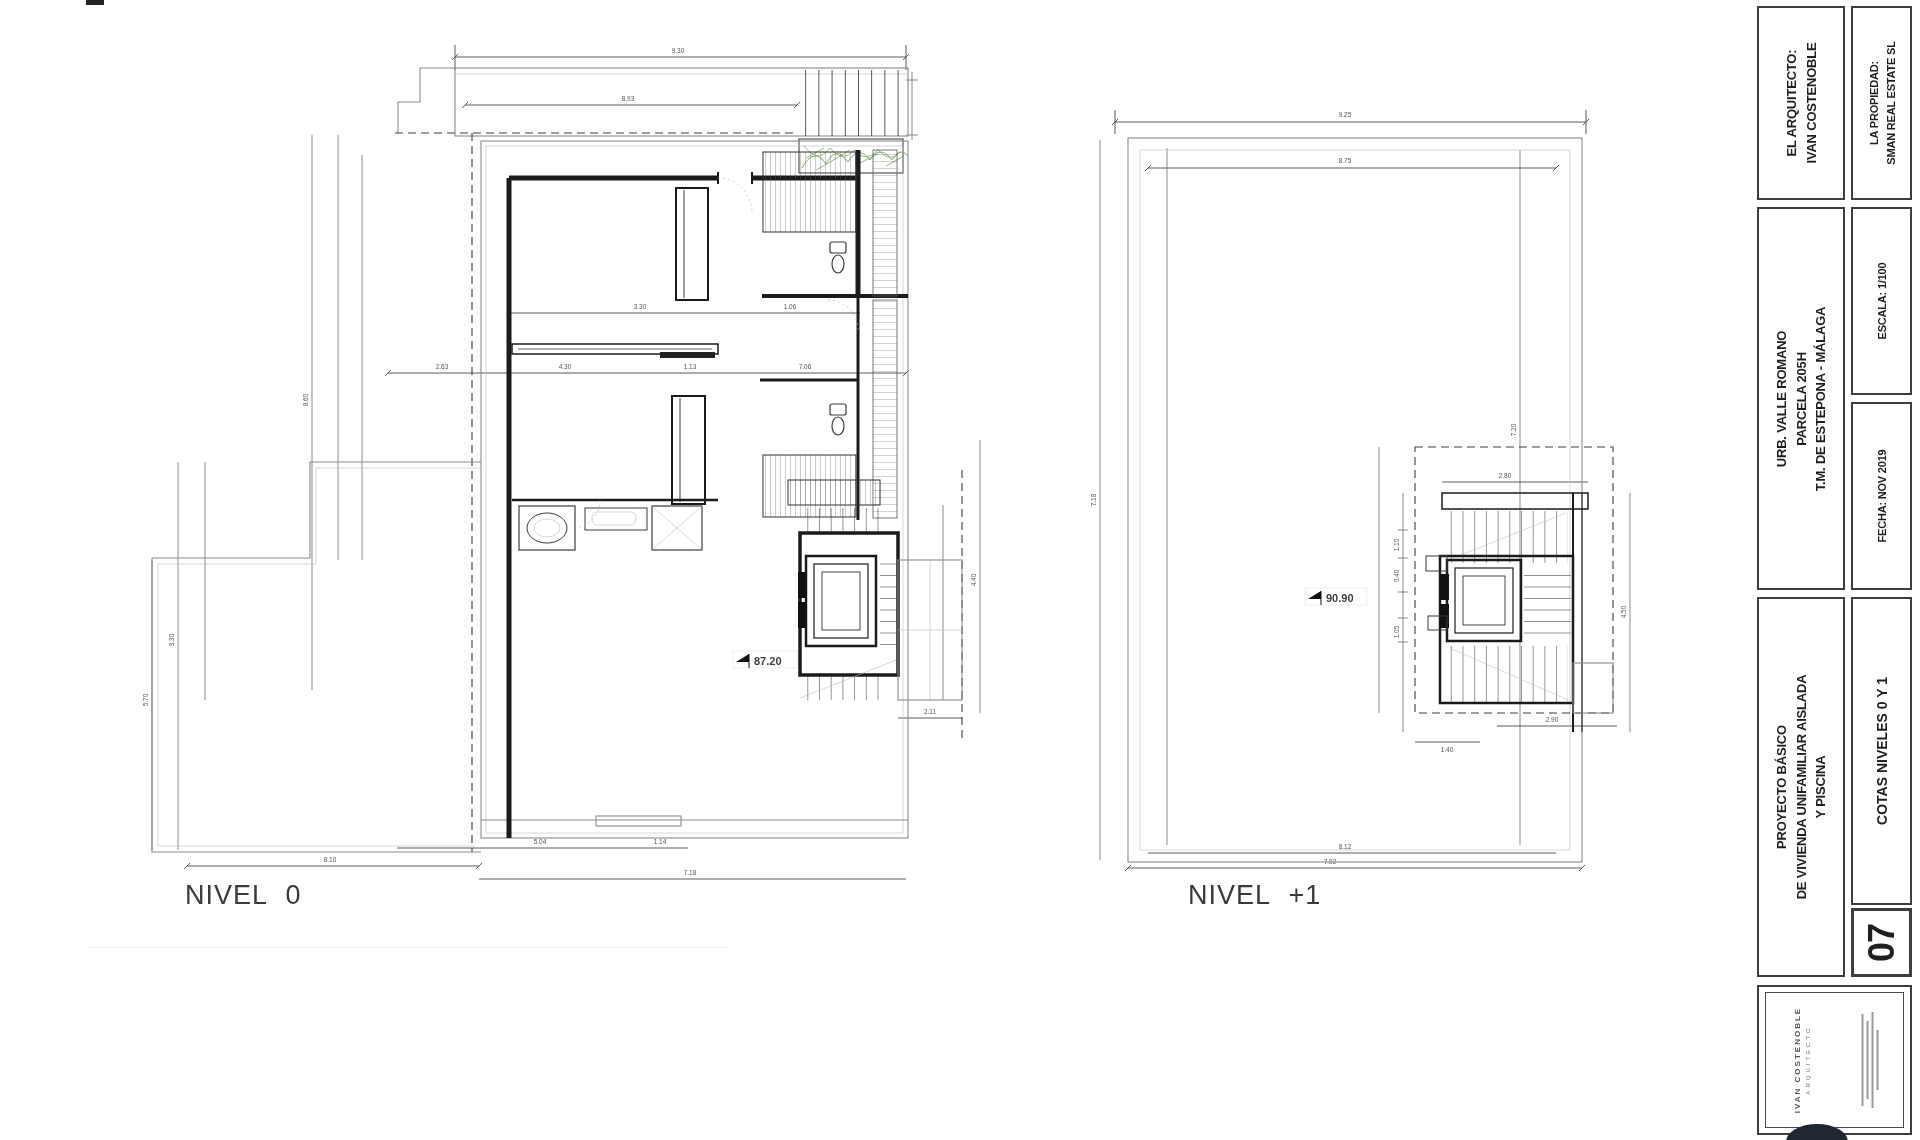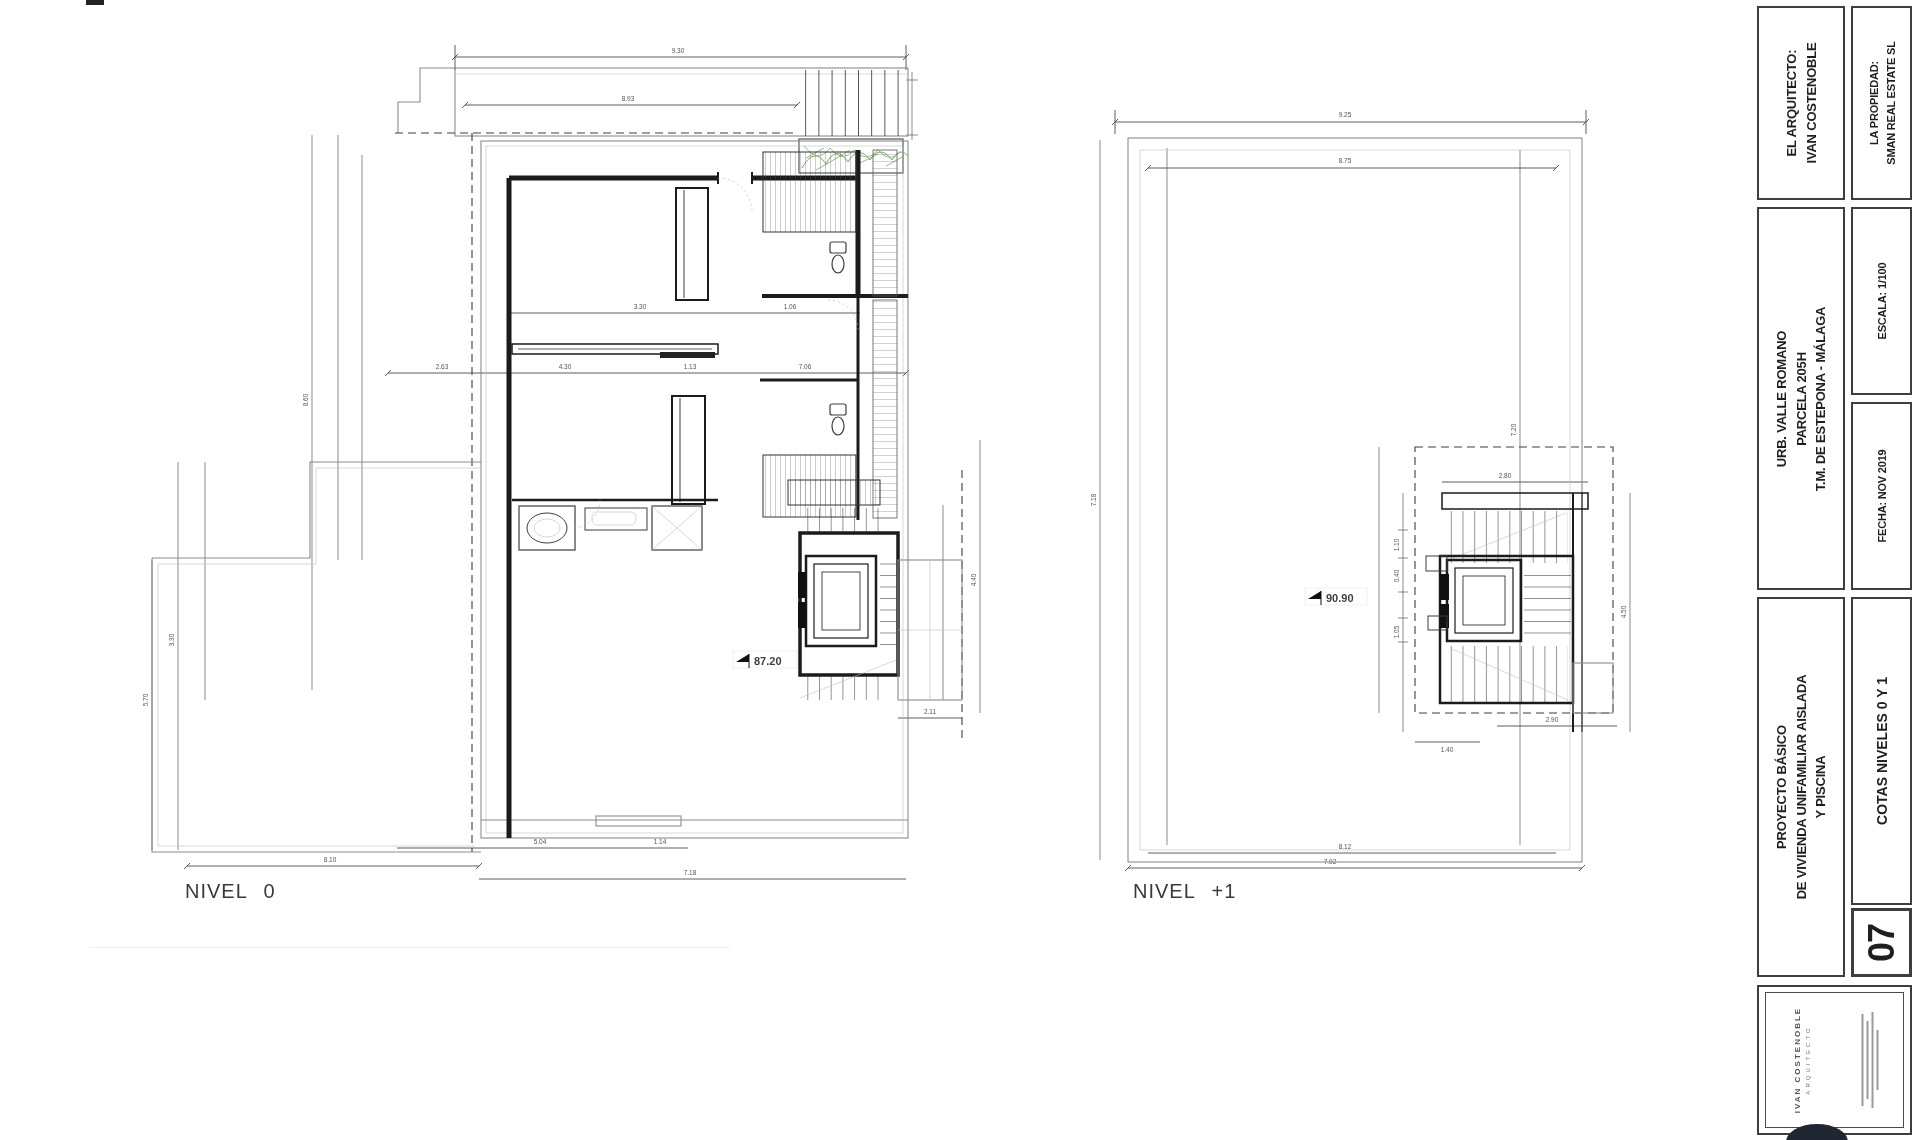--- a/index.html
+++ b/index.html
@@ -12,21 +12,21 @@
   .diml{stroke:#5a5a5a;stroke-width:0.7;fill:none}
   .thin{stroke:#8c8c8c;stroke-width:1.1;fill:none}
   .thin2{stroke:#bdbdbd;stroke-width:0.6;fill:none}
   .wall{stroke:#1b1b1b;fill:none}
   .mid{stroke:#3c3c3c;fill:none}
   .dash{stroke:#3f3f3f;stroke-width:1.1;fill:none;stroke-dasharray:8 5}
   .dot{stroke:#aaaaaa;stroke-width:0.6;fill:none;stroke-dasharray:2 3}
   .dimtxt{font-size:6.5px;fill:#555}
   .elevtxt{font-size:11px;fill:#3f3f3f;font-weight:bold}
   .nivel-label{
-    position:absolute;font-size:20px;color:#3a3a3a;letter-spacing:1px;
+    position:absolute;font-size:27px;color:#3a3a3a;letter-spacing:1px;
     word-spacing:10px;font-weight:500;
   }
   .tb-box{position:absolute;border:2px solid #3e3e3e;background:#fff;box-sizing:border-box;}
   .vtext{
     position:absolute;left:50%;top:50%;
     transform:translate(-50%,-50%) rotate(-90deg);
     text-align:center;white-space:nowrap;color:#1f1f1f;line-height:1.5;
   }
   .t13{font-size:13px;font-weight:700;letter-spacing:-0.2px;}
   .t11{font-size:11px;font-weight:700;letter-spacing:-0.2px;}
@@ -310,21 +310,21 @@
     <g>
       <rect x="1305" y="588" width="62" height="17" fill="#fff" stroke="#ddd" stroke-width="0.5"></rect>
       <polygon points="1308,599 1321,591 1321,599" fill="#111"></polygon>
       <line x1="1321" y1="591" x2="1321" y2="605" stroke="#111" stroke-width="1"></line>
       <text class="elevtxt" x="1326" y="602">90.90</text>
     </g>
   </g>
 </svg>
 
 <div class="nivel-label" style="left:185px;top:880px">NIVEL 0</div>
-<div class="nivel-label" style="left:1133px;top:880px">NIVEL +1</div>
+<div class="nivel-label" style="left:1188px;top:880px">NIVEL +1</div>
 
 <div>
 
   <div class="tb-box" style="left:1757px;top:6px;width:88px;height:194px">
     <div class="vtext t13">
       <div>EL ARQUITECTO:</div>
       <div>IVAN COSTENOBLE</div>
     </div>
   </div>
 

